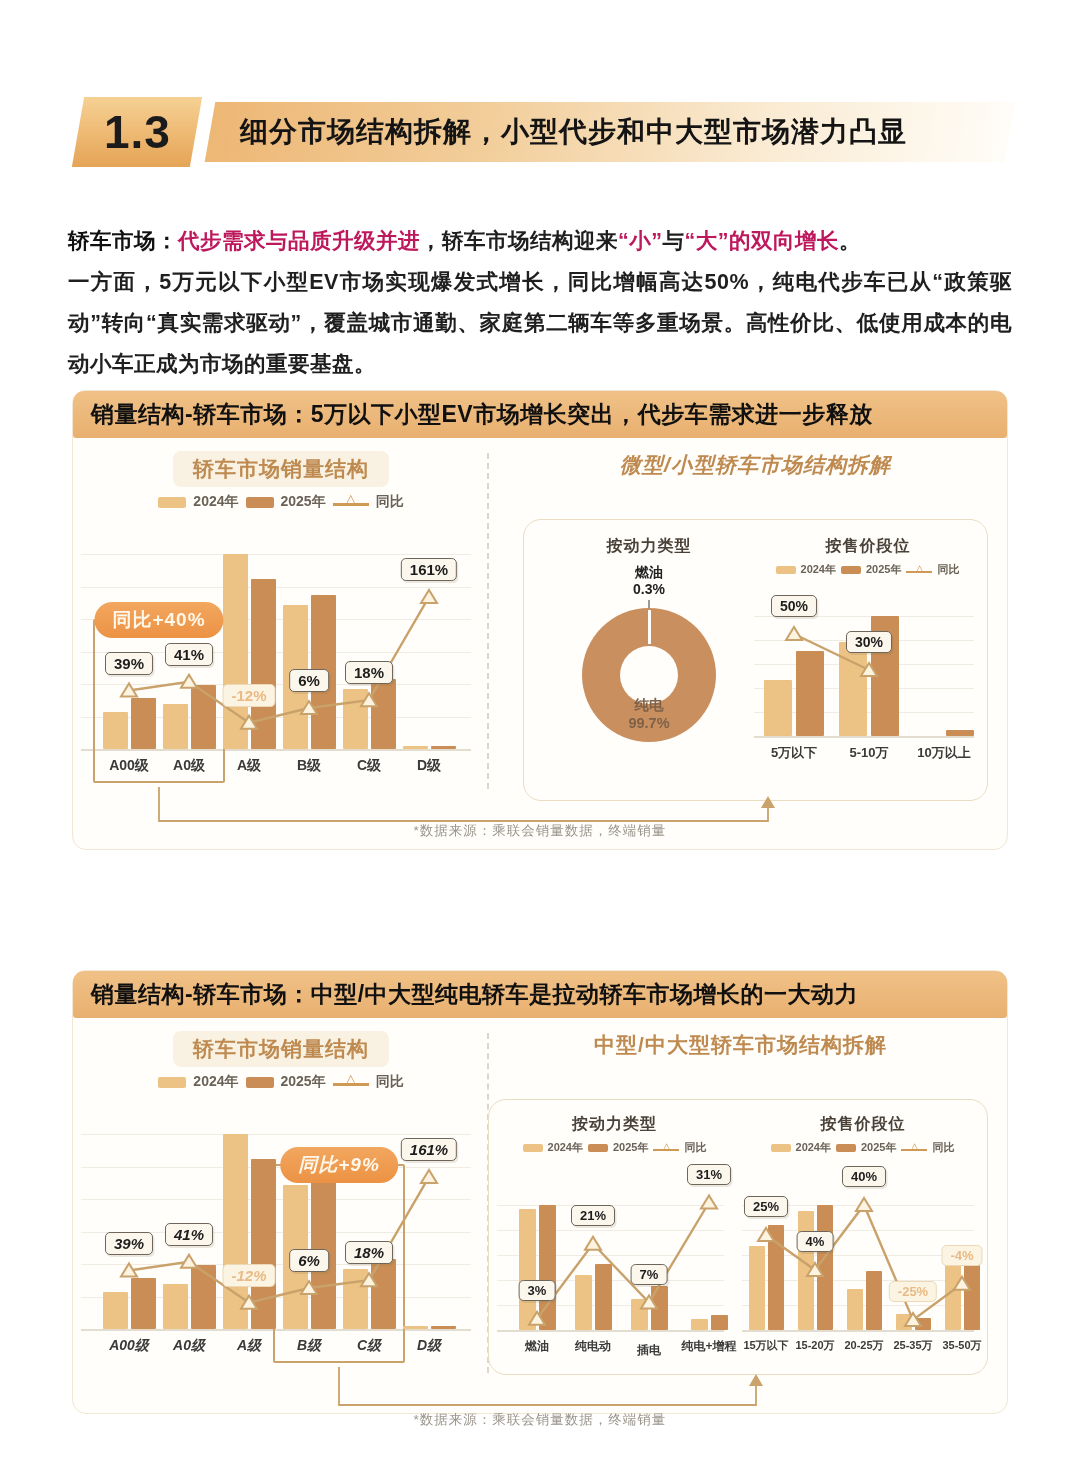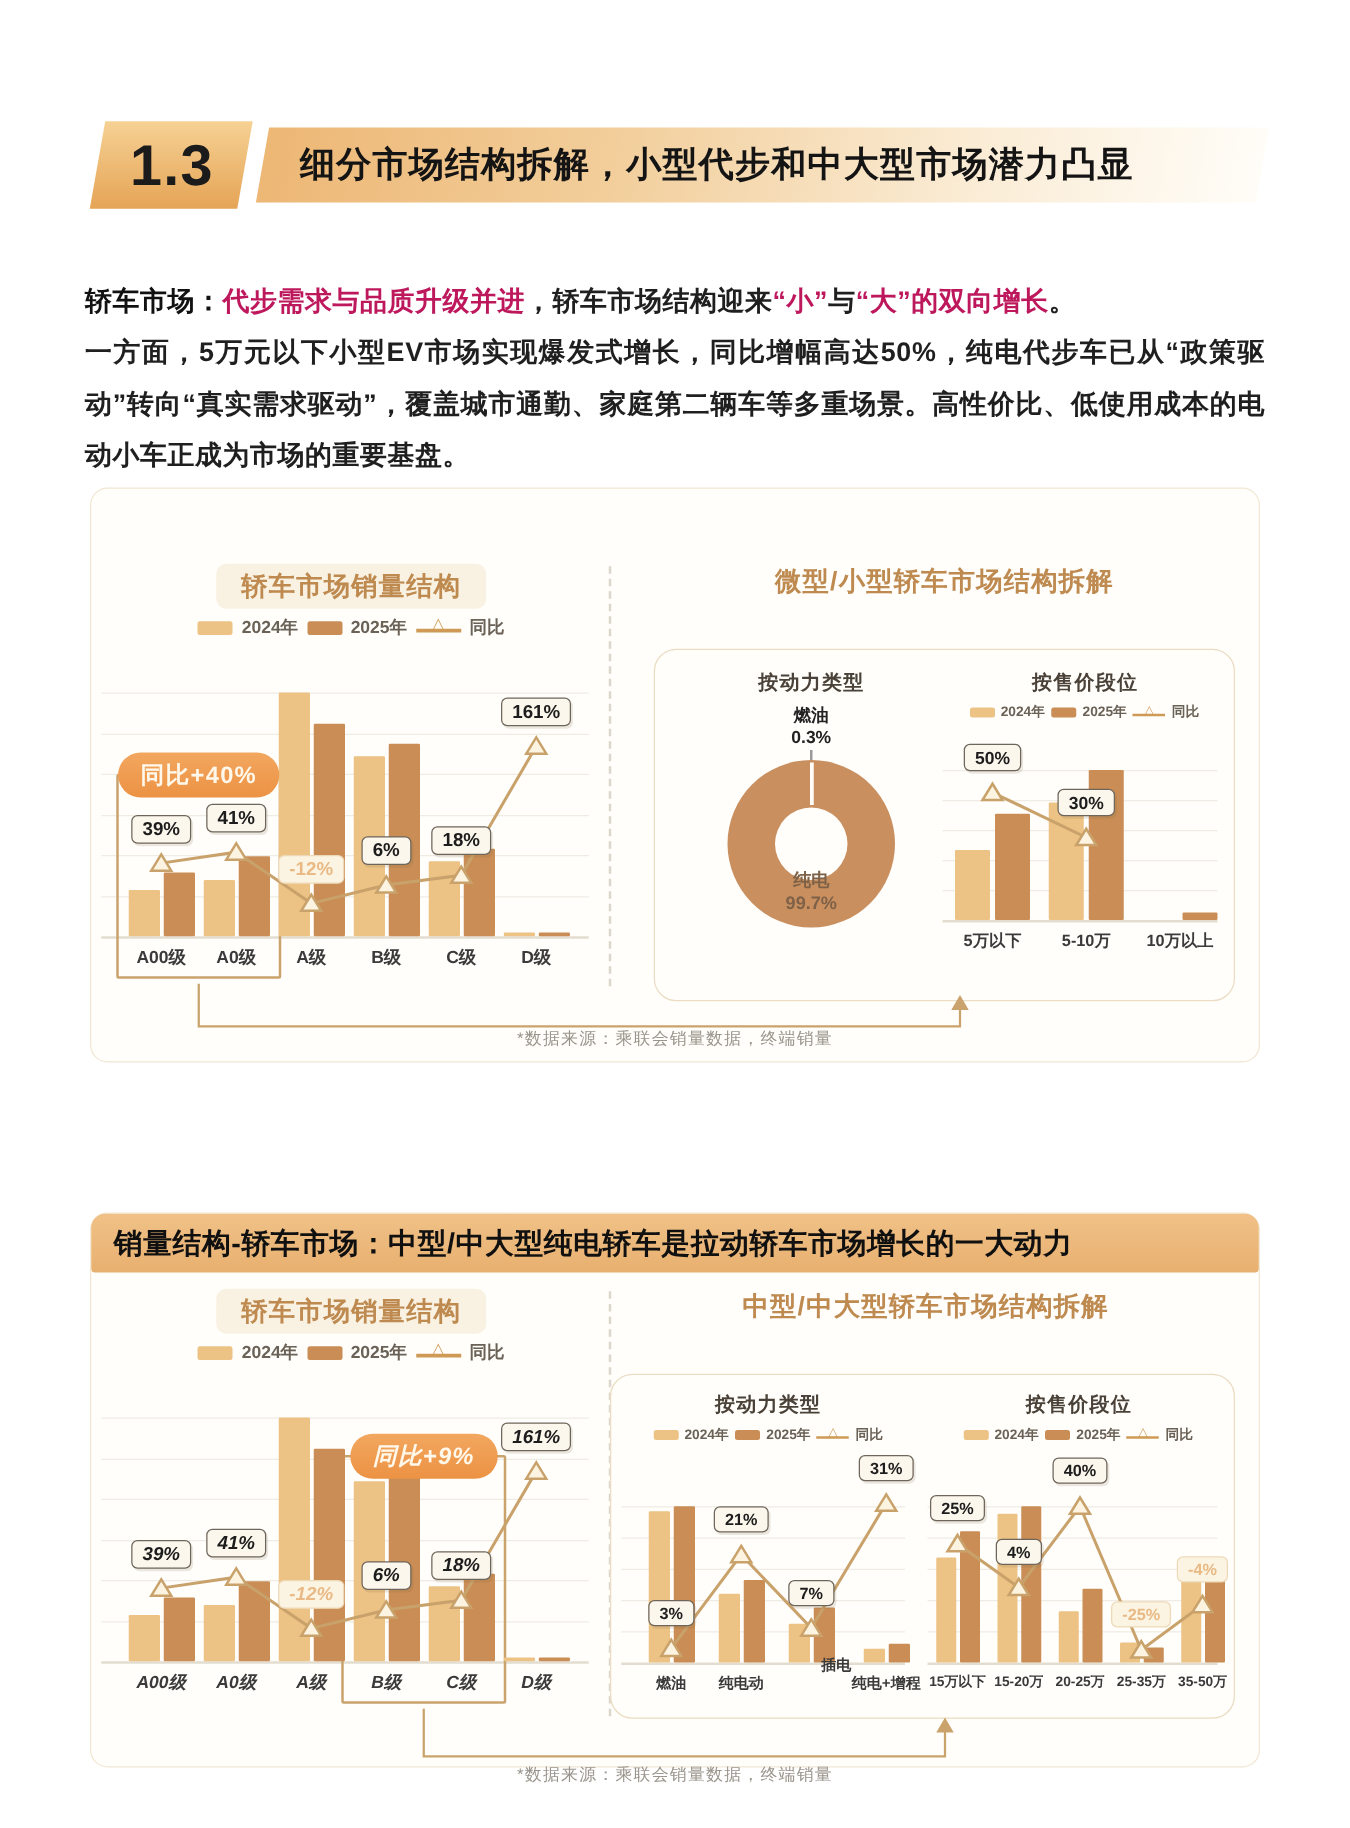--- a/index.html
+++ b/index.html
@@ -87,20 +87,21 @@
     <span>1.3</span>
   </div>
   <div class="banner">
     <span>细分市场结构拆解，小型代步和中大型市场潜力凸显</span>
   </div>
 
   <p class="para" style="top:221px;"><span class="lead">轿车市场：</span><span class="gold">代步需求与品质升级并进</span><span>，轿车市场结构迎来</span><span class="gold">“小”</span><span>与</span><span class="gold">“大”</span><span class="gold">的双向增长</span><span>。</span></p>
   <p class="para" style="top:262px;"><span>一方面，5万元以下小型EV市场实现爆发式增长，同比增幅高达50%，纯电代步车已从“政策驱动”转向“真实需求驱动”，覆盖城市通勤、家庭第二辆车等多重场景。高性价比、低使用成本的电动小车正成为市场的重要基盘。</span></p>
 
   <section class="panel" style="top:390px;height:460px;">
+    <div class="phead">销量结构-轿车市场：5万以下小型EV市场增长突出，代步车需求进一步释放</div>
 
     <div class="ctr-row" style="left:8px;top:60px;width:400px;">
       <span class="ctitle">轿车市场销量结构</span>
     </div>
     <div class="legend" style="left:8px;top:102px;width:400px;">
       <span class="sw sw24"></span>
       <span>2024年</span>
       <span class="sw sw25"></span>
       <span>2025年</span>
       <span class="ymark">
@@ -149,21 +150,21 @@
         <div class="lbox" style="left: 48px; top: 132.5px; font-size: 15px;">39%</div>
         <div class="lbox" style="left: 108px; top: 123.725px; font-size: 15px;">41%</div>
         <div class="lbox neg" style="left: 168px; top: 164.675px; font-size: 15px;">-12%</div>
         <div class="lbox" style="left: 228px; top: 150.05px; font-size: 15px;">6%</div>
         <div class="lbox" style="left: 288px; top: 142.25px; font-size: 15px;">18%</div>
         <div class="lbox" style="left: 348px; top: 38.9px; font-size: 15px;">161%</div>
       </div>
 
     <div class="divider" style="left:414px;top:62px;height:336px;"></div>
 
-    <div class="ctr-row" style="left:450px;top:60px;width:465px;">
+    <div class="ctr-row" style="left:450px;top:60px;width:465px;font-style:italic;">
       <span style="color:#BE8A50;font-weight:800;font-size:21px;letter-spacing:1px;">微型/小型轿车市场结构拆解</span>
     </div>
     <div class="subbox" style="left:450px;top:128px;width:465px;height:282px;">
       <div class="ctr-row" style="left:15px;top:16px;width:220px;">
         <span class="stitle">按动力类型</span>
       </div>
       <div class="donut-wrap" style="left:45px;top:44px;">
         <div class="d-top">
           <span>燃油</span>
           <span>0.3%</span>
@@ -316,21 +317,21 @@
           <div class="grid" style="top: 70px;"></div>
           <div class="grid" style="top: 45px;"></div>
           <div class="bar b24" style="left: 21.5px; width: 17px; top: 48.75px; height: 121.25px;"></div>
           <div class="bar b25" style="left: 41.5px; width: 17px; top: 45px; height: 125px;"></div>
           <div class="cat" style="left: 40px; top: 178px; font-size: 12px;">燃油</div>
           <div class="bar b24" style="left: 77.5px; width: 17px; top: 115px; height: 55px;"></div>
           <div class="bar b25" style="left: 97.5px; width: 17px; top: 103.75px; height: 66.25px;"></div>
           <div class="cat" style="left: 96px; top: 178px; font-size: 12px;">纯电动</div>
           <div class="bar b24" style="left: 133.5px; width: 17px; top: 138.75px; height: 31.25px;"></div>
           <div class="bar b25" style="left: 153.5px; width: 17px; top: 126.25px; height: 43.75px;"></div>
-          <div class="cat" style="left: 152px; top: 164px; font-size: 12px; margin-left: 20px;">插电</div>
+          <div class="cat" style="left: 152px; top: 182px; font-size: 12px;">插电</div>
           <div class="bar b24" style="left: 193.5px; width: 17px; top: 158.75px; height: 11.25px;"></div>
           <div class="bar b25" style="left: 213.5px; width: 17px; top: 155px; height: 15px;"></div>
           <div class="cat" style="left: 212px; top: 178px; font-size: 12px;">纯电+增程</div>
           <svg width="237" height="208" class="lsvg">
             <polyline points="40,158.75 96,83.75 152,142.5 212,42.5" fill="none" stroke="#C9A26B" stroke-width="2.4"></polyline>
             <path d="M 32 164.75 L 48 164.75 L 40 151.75 Z" fill="#FCF4E1" stroke="#C9A26B" stroke-width="2"></path>
             <path d="M 88 89.75 L 104 89.75 L 96 76.75 Z" fill="#FCF4E1" stroke="#C9A26B" stroke-width="2"></path>
             <path d="M 144 148.5 L 160 148.5 L 152 135.5 Z" fill="#FCF4E1" stroke="#C9A26B" stroke-width="2"></path>
             <path d="M 204 48.5 L 220 48.5 L 212 35.5 Z" fill="#FCF4E1" stroke="#C9A26B" stroke-width="2"></path>
           </svg>

